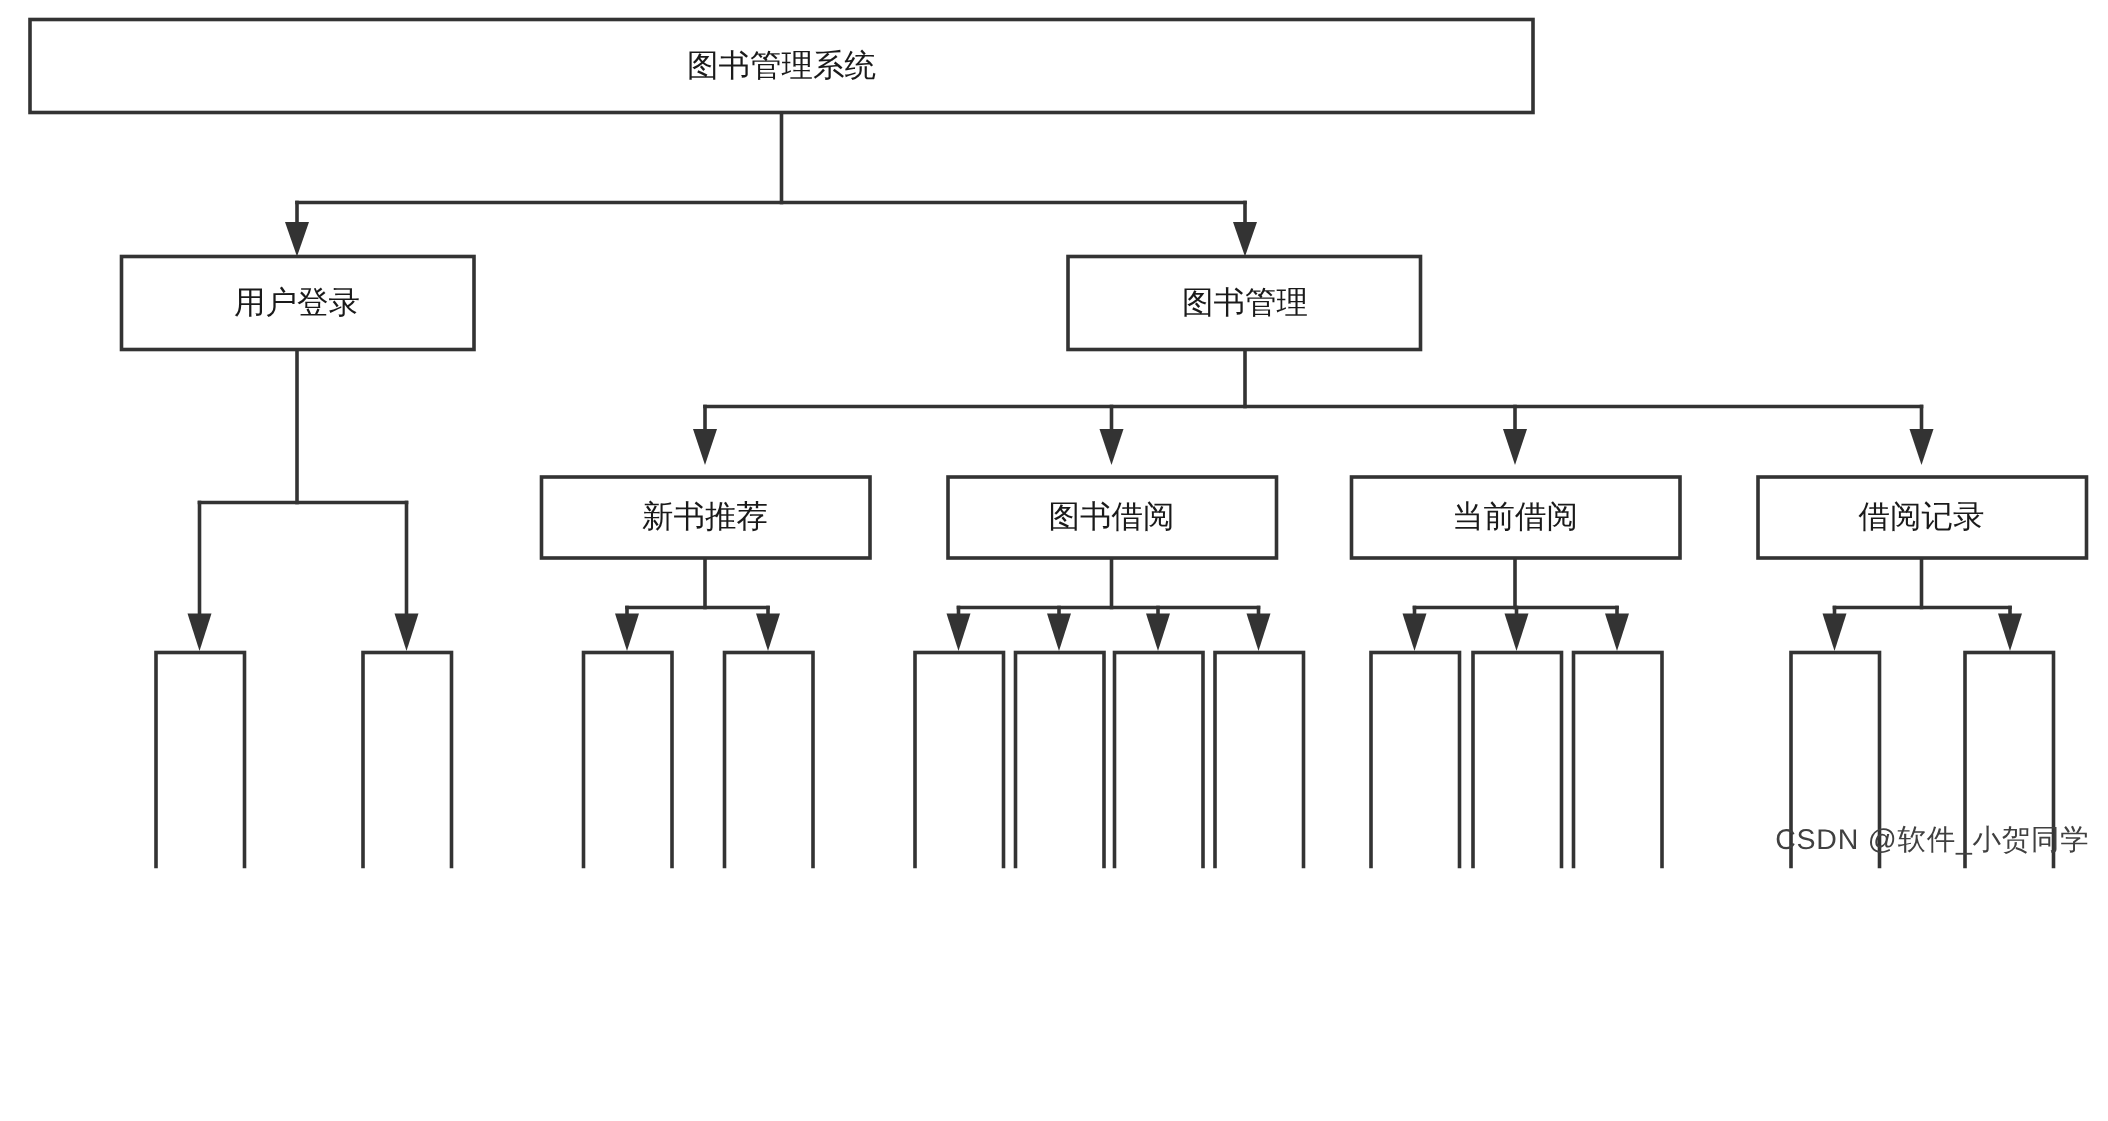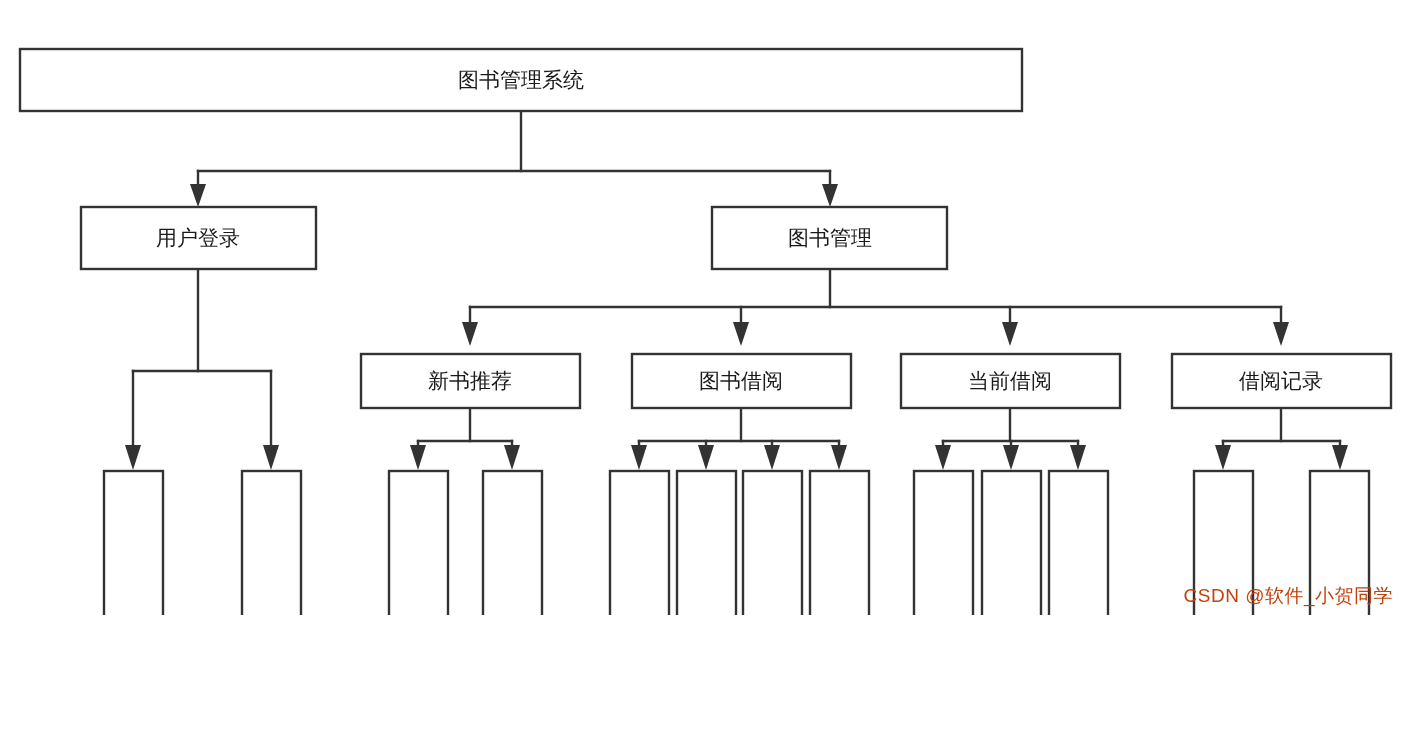--- a/index.html
+++ b/index.html
@@ -9,21 +9,20 @@
   }
   body {
     font-family: "Liberation Sans", "DejaVu Sans", sans-serif;
   }
   #canvas {
     position: relative;
     width: 1405px;
     height: 579px;
     background: #ffffff;
     overflow: hidden;
-    margin-top: 36px;
   }
   svg.diagram {
     position: absolute;
     left: 0;
     top: 0;
     width: 1405px;
     height: 747px;
   }
   .node-box {
     fill: #ffffff;
@@ -66,21 +65,21 @@
     white-space: nowrap;
     pointer-events: none;
     user-select: none;
   }
   .watermark {
     position: absolute;
     right: 12px;
     bottom: 6px;
     font-family: "Liberation Sans", "DejaVu Sans", sans-serif;
     font-size: 19px;
-    color: #c2410c;
+    color: #404040;
     white-space: nowrap;
     letter-spacing: 0.5px;
     text-align: right;
   }
 </style>
 </head>
 <body>
 
 <div id="canvas">
 

